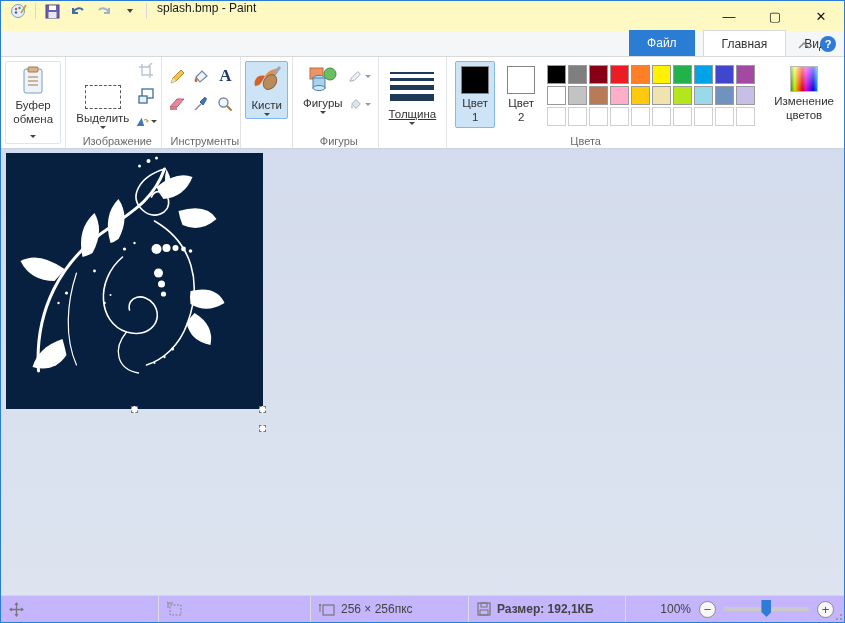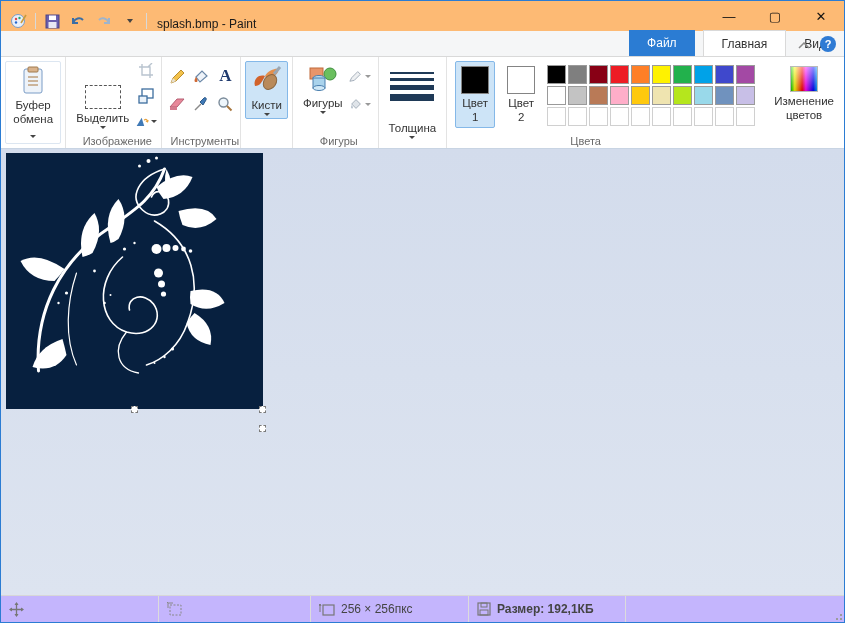--- a/index.html
+++ b/index.html
@@ -1,21 +1,21 @@
 <!DOCTYPE html>
 <html><head>
 <meta charset="utf-8">
 <style>
   * { box-sizing: border-box; margin: 0; padding: 0; }
   body { font-family: "Liberation Sans", sans-serif; background:#888; }
   .window { width:845px; height:623px; background:#fff; border:1px solid #2b7cd3;
             display:flex; flex-direction:column; overflow:hidden; position:relative; }
 
   
-  .titlebar { height:30px; background:#fdba74; display:flex; align-items:flex-end; flex:0 0 auto; }
+  .titlebar { height:30px; background:#fef9c3; display:flex; align-items:flex-start; flex:0 0 auto; }
   .qat { display:flex; align-items:center; gap:6px; padding-left:8px; }
   .qat-sep { width:1px; height:16px; background:#d9d9d9; }
   .qat-btn { width:20px; height:20px; display:flex; align-items:center; justify-content:center; }
   .title-text { font-size:12px; color:#1a1a1a; margin-left:10px; }
   .win-controls { margin-left:auto; display:flex; height:30px; }
   .win-btn { width:46px; height:30px; display:flex; align-items:center; justify-content:center;
              font-size:13px; color:#111; }
   .caret { width:0; height:0; border-left:3.5px solid transparent; border-right:3.5px solid transparent;
            border-top:4px solid #444; display:inline-block; }
   .caret.sm { border-left-width:3px; border-right-width:3px; border-top-width:3.5px; }
@@ -266,21 +266,21 @@
     </div>
 
     <div class="group">
       <div class="bigbtn">
         <span class="thick-lines">
           <i style="height:2px;"></i>
             <i style="height:3px;"></i>
             <i style="height:5px;"></i>
             <i style="height:7px;"></i>
         </span>
-        <span class="lbl" style="margin-top:20px;">Толщина</span>
+        <span class="lbl" style="margin-top:6px;text-decoration:underline;">Толщина</span>
         <span class="caret sm" style="margin-top:1px;"></span>
       </div>
     </div>
 
     <div class="group" style="flex:1; border-right:none; gap:6px; padding-left:8px;">
       <div class="bigbtn selected">
         <span class="swatch-big" style="background: rgb(0, 0, 0);"></span>
         <span class="lbl"><span>Цвет</span><br>
         <span>1</span></span>
       </div>
@@ -404,19 +404,27 @@
       <span>256 × 256пкс</span>
     </div>
     <div class="sb-sec" style="width:157px;font-weight:bold;">
       <svg width="14" height="14" viewBox="0 0 14 14">
           <rect x="1" y="1" width="12" height="12" fill="none" stroke="#777" stroke-width="1.2"></rect>
           <rect x="4" y="1" width="6" height="4" fill="none" stroke="#777"></rect>
           <rect x="3" y="8" width="8" height="5" fill="none" stroke="#777"></rect>
         </svg>
       <span>Размер: 192,1КБ</span>
     </div>
+    <div class="sb-zoom">
+      <span>100%</span>
+      <span class="zoom-circle">−</span>
+      <span class="slider-track">
+        <span class="slider-thumb"></span>
+      </span>
+      <span class="zoom-circle">+</span>
+    </div>
     <span class="grip">
       <i style="right:0;bottom:0;"></i>
         <i style="right:4px;bottom:0;"></i>
         <i style="right:0;bottom:4px;"></i>
     </span>
   </div>
 </div>
 
 </body></html>

